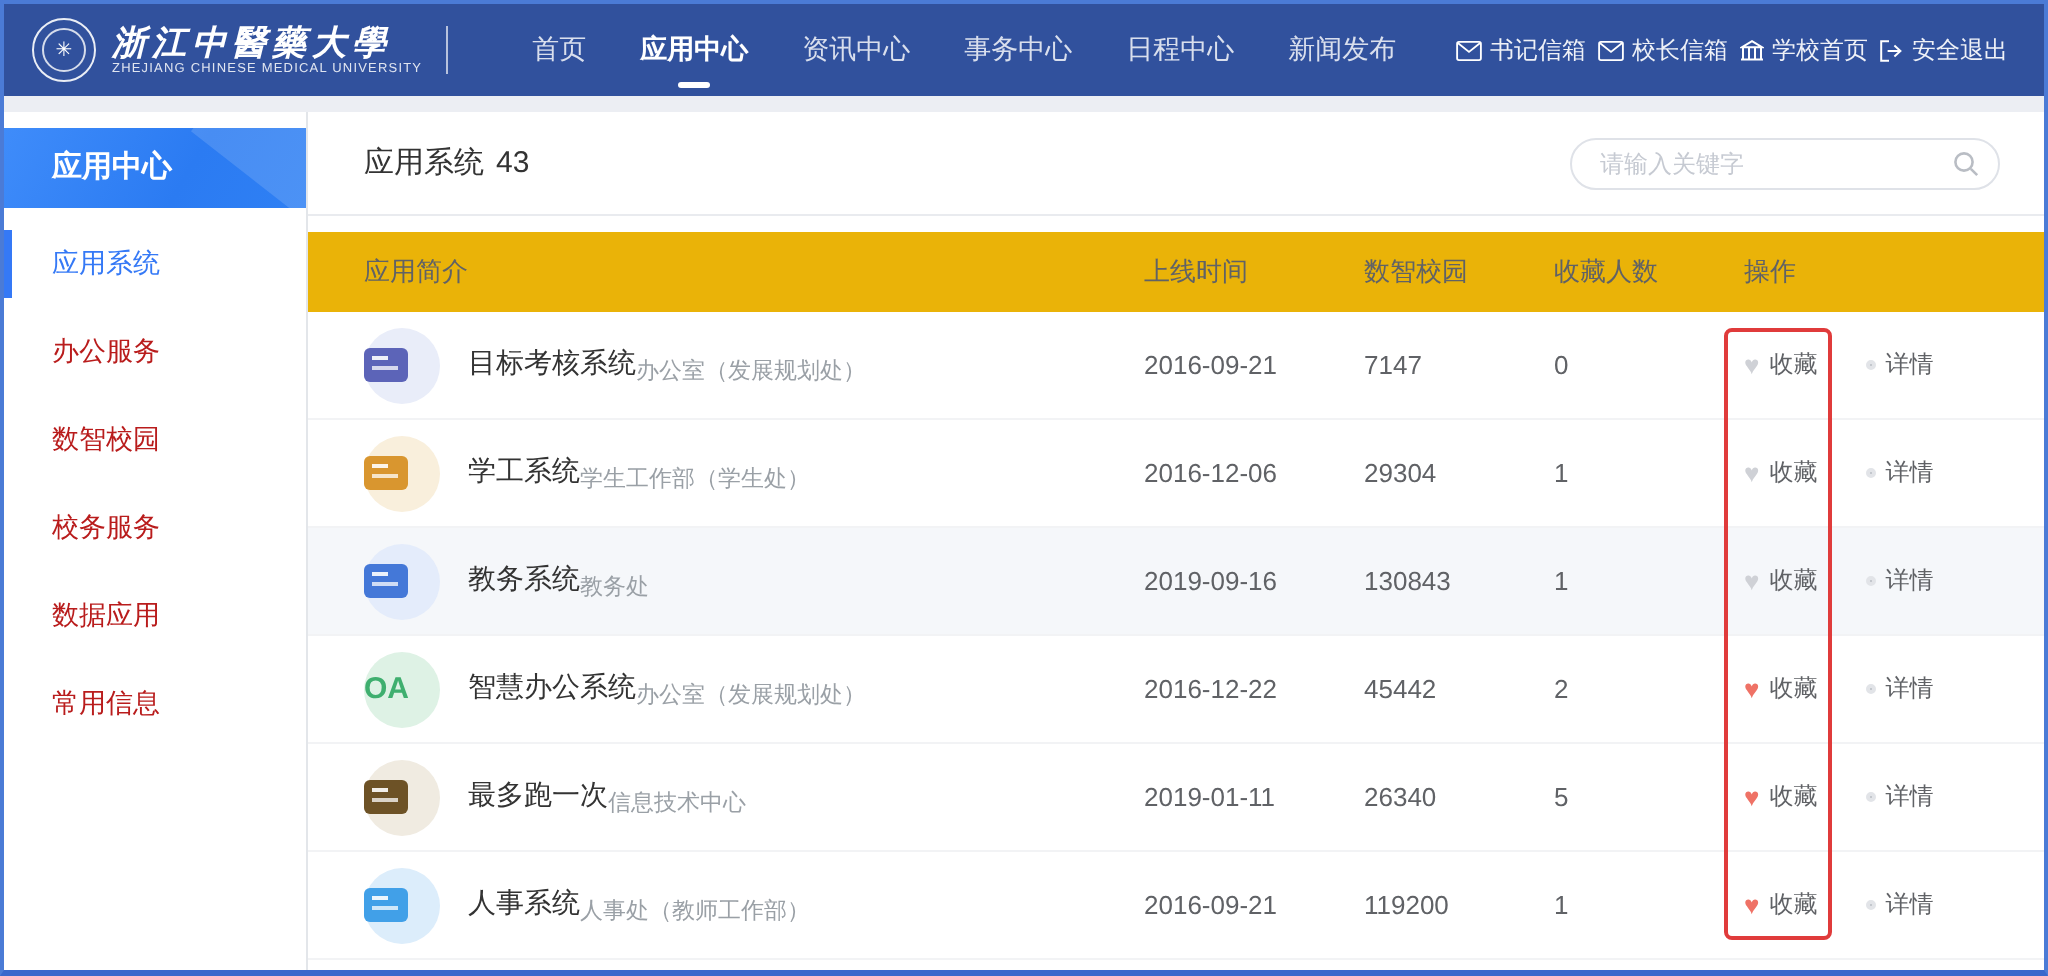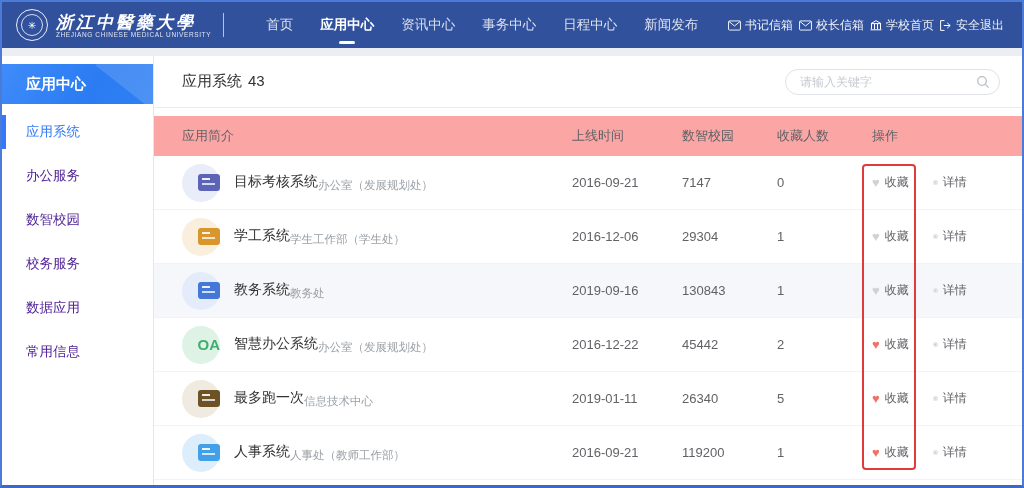--- a/index.html
+++ b/index.html
@@ -37,47 +37,47 @@
   
   .content { display:flex; height:429px; }
   .sidebar { width:152px; background:#fff; border-right:1px solid #e3e6ea; }
   .side-header { margin-top:8px; height:40px; line-height:40px; padding-left:24px;
     color:#fff; font-size:15px; font-weight:bold; position:relative; overflow:hidden;
     background:linear-gradient(120deg,#3f8cfa 0%,#2b7bf2 60%,#2f80f4 100%); }
   .side-header::after { content:""; position:absolute; right:-22px; top:-26px; width:70px;
     height:55px; background:rgba(255,255,255,.14); transform:rotate(38deg); }
   .side-menu { padding-top:6px; }
   .side-item { position:relative; height:44px; line-height:44px; padding-left:24px;
-    font-size:13.5px; color:#4c1d95; cursor:pointer; }
+    font-size:13.5px; color:#b91c1c; cursor:pointer; }
   .side-item.active { color:#3579f6; }
   .side-item.active::before { content:""; position:absolute; left:0; top:5px; bottom:5px;
     width:4px; background:#3579f6; }
 
   .main { flex:1; background:#fff; display:flex; flex-direction:column; }
   .title-row { height:52px; display:flex; align-items:center; justify-content:space-between;
     padding:0 22px 0 28px; border-bottom:1px solid #e9ebef; }
   .page-title { font-size:15px; color:#333; }
   .page-title .count { margin-left:6px; }
   .search-box { position:relative; width:215px; }
   .search-box input { width:215px; height:26px; border:1px solid #dfe2e8; border-radius:13px;
     padding:0 30px 0 14px; font-size:12px; color:#333; outline:none;
     font-family:"Liberation Sans","DejaVu Sans",sans-serif; }
   .search-box input::placeholder { color:#c6cad2; }
   .search-icon { position:absolute; right:10px; top:6px; cursor:pointer; }
 
   
   .table-wrap { position:relative; margin-top:8px; }
   .trow { display:grid; grid-template-columns:1fr 110px 95px 95px 130px; align-items:center;
     padding:0 20px 0 28px; }
-  .thead { height:40px; background:#fca5a5; color:#606266; font-size:13px; }
+  .thead { height:40px; background:#eab308; color:#606266; font-size:13px; }
   .drow { height:54px; border-bottom:1px solid #f2f3f5; cursor:pointer; }
   .drow.highlighted { background:#f5f7fa; }
   .app-cell { display:flex; align-items:center; }
   .app-icon { width:38px; height:38px; border-radius:50%; display:flex; align-items:center;
-    justify-content:flex-end; margin-right:14px; flex:0 0 auto; }
+    justify-content:flex-start; margin-right:14px; flex:0 0 auto; }
   .glyph { width:22px; height:17px; border-radius:3px; position:relative; }
   .glyph::before { content:""; position:absolute; left:4px; top:4px; width:8px; height:2px;
     background:rgba(255,255,255,.9); }
   .glyph::after { content:""; position:absolute; left:4px; top:9px; width:13px; height:2px;
     background:rgba(255,255,255,.75); }
   .glyph.text-glyph { width:auto; height:auto; background:none !important; font-size:15px;
     font-weight:bold; letter-spacing:0; }
   .glyph.text-glyph::before, .glyph.text-glyph::after { display:none; }
   .app-texts { display:flex; }
   .app-name { font-size:14px; color:#333; }

